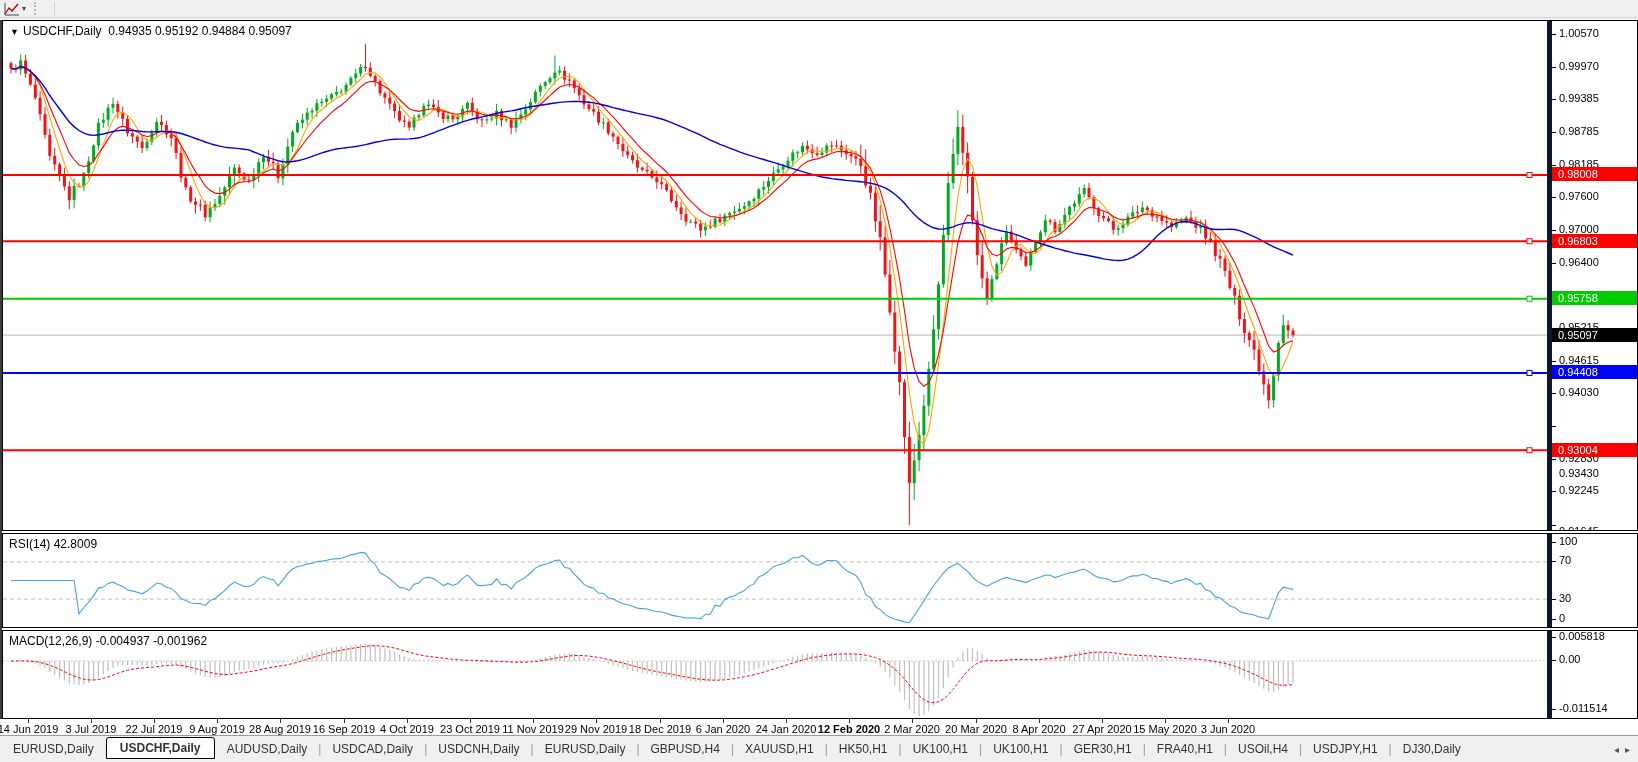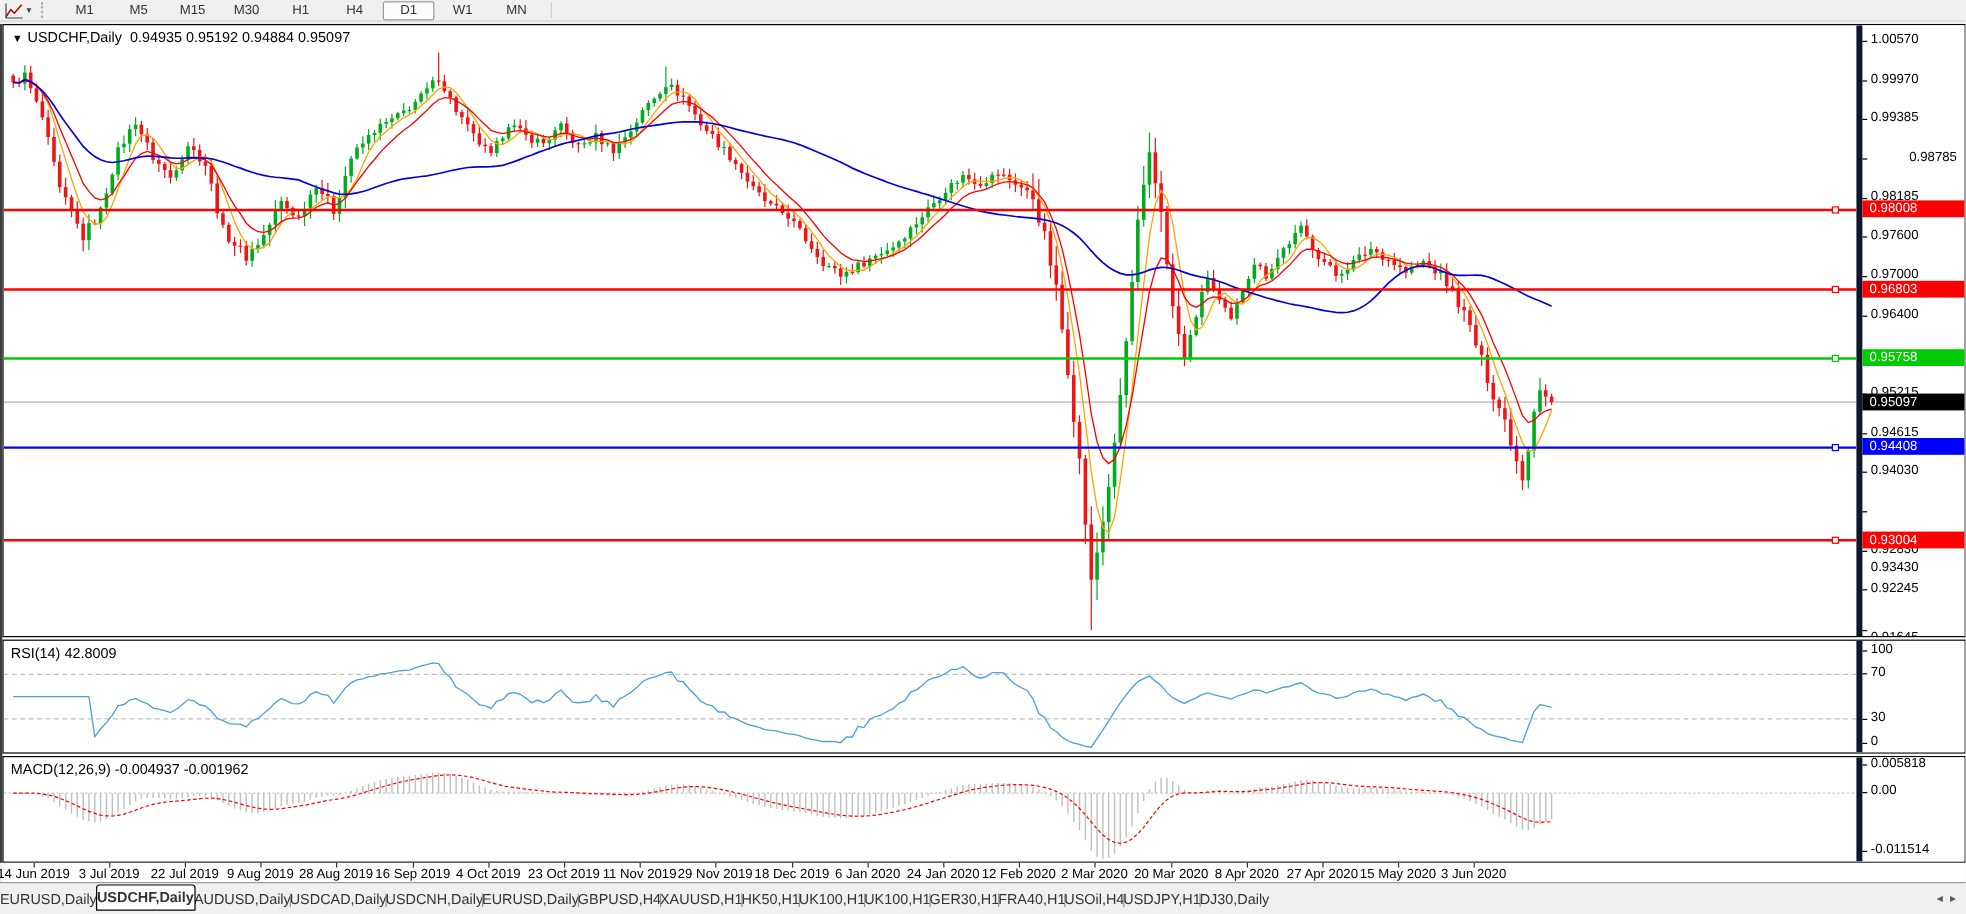--- a/index.html
+++ b/index.html
@@ -25,50 +25,39 @@
   .chart-title{position:absolute;left:7px;top:3px;font-size:12px;color:#000;white-space:nowrap;}
   .chart-title .arr{font-size:9px;margin-right:4px;}
   .ind-label{position:absolute;left:6px;top:3px;font-size:12px;color:#000;white-space:nowrap;}
   
   .time-strip{position:relative;height:18px;background:#fff;width:1636px;margin-left:2px;}
   .dlab{position:absolute;top:4px;transform:translateX(-50%);font-size:11px;color:#000;white-space:nowrap;}
   .dtick{position:absolute;top:0;width:1px;height:4px;background:#333;}
   
   .tab-bar{position:absolute;left:0;right:0;bottom:0;height:26px;background:#f0f0f0;border-top:1px solid #9c9c9c;
     display:flex;align-items:center;font-size:12px;color:#333;}
-  .tab{padding:3px 0;white-space:nowrap;cursor:default;}
+  .tab{padding:3px 13px;white-space:nowrap;cursor:default;}
   .tab.active{background:#fff;border:1px solid #000;border-radius:3px 3px 0 0;font-weight:bold;position:relative;top:-1px;}
   .tab-sep{color:#999;margin:0 -2px;}
   .tab-arrows{margin-left:auto;padding-right:8px;color:#555;font-size:10px;display:flex;gap:6px;}
 </style>
 </head>
 <body>
 
 <div class="toolbar">
   <div class="tool-group">
     <span class="tool-ic">
       <svg width="16" height="14" viewBox="0 0 16 14">
         <path d="M1 12 L5 6 L8 9 L14 2" stroke="#b00000" fill="none" stroke-width="1.3"></path>
         <path d="M1 1 L1 13 L15 13" stroke="#444" fill="none"></path>
       </svg>
     </span>
     <span class="caret">▾</span>
   </div>
   <span class="grip"></span>
-  <div id="tf-group" style="display:flex;align-items:center;">
-      <div class="tf-btn">M1</div>
-      <div class="tf-btn">M5</div>
-      <div class="tf-btn">M15</div>
-      <div class="tf-btn">M30</div>
-      <div class="tf-btn">H1</div>
-      <div class="tf-btn">H4</div>
-      <div class="tf-btn active">D1</div>
-      <div class="tf-btn">W1</div>
-      <div class="tf-btn">MN</div>
-    </div>
   <span class="tb-sep"></span>
 </div>
 
 <div class="chart-window">
 
   <div class="panel" id="main-panel" style="height:509px;">
     <svg id="main-plot" width="1544" height="509">
         <line x1="0" y1="314.0916526610646" x2="1544" y2="314.0916526610646" stroke="#B4B4B4" stroke-width="1"></line>
         <g>
           <line x1="8.0" y1="40.5" x2="8.0" y2="52.3" stroke="#F01414" stroke-width="1"></line>
@@ -627,21 +616,21 @@
         </g>
       </svg>
     <div class="axis" id="main-axis">
         <div class="ytick" style="top: 13px;"></div>
         <div class="ylab" style="top: 6px;">1.00570</div>
         <div class="ytick" style="top: 46px;"></div>
         <div class="ylab" style="top: 39px;">0.99970</div>
         <div class="ytick" style="top: 78px;"></div>
         <div class="ylab" style="top: 71px;">0.99385</div>
         <div class="ytick" style="top: 111px;"></div>
-        <div class="ylab" style="top: 104px; margin-left: 32px;">0.98785</div>
+        <div class="ylab" style="top: 104px;">0.98785</div>
         <div class="ytick" style="top: 144px;"></div>
         <div class="ylab" style="top: 137px;">0.98185</div>
         <div class="ytick" style="top: 176px;"></div>
         <div class="ylab" style="top: 169px;">0.97600</div>
         <div class="ytick" style="top: 209px;"></div>
         <div class="ylab" style="top: 202px;">0.97000</div>
         <div class="ytick" style="top: 242px;"></div>
         <div class="ylab" style="top: 235px;">0.96400</div>
         <div class="ytick" style="top: 307px;"></div>
         <div class="ylab" style="top: 300px;">0.95215</div>
@@ -994,21 +983,21 @@
     <div class="dlab" style="left: 531px;">11 Nov 2019</div>
     <div class="dtick" style="left: 594px;"></div>
     <div class="dlab" style="left: 594px;">29 Nov 2019</div>
     <div class="dtick" style="left: 658px;"></div>
     <div class="dlab" style="left: 658px;">18 Dec 2019</div>
     <div class="dtick" style="left: 721px;"></div>
     <div class="dlab" style="left: 721px;">6 Jan 2020</div>
     <div class="dtick" style="left: 784px;"></div>
     <div class="dlab" style="left: 784px;">24 Jan 2020</div>
     <div class="dtick" style="left: 847px;"></div>
-    <div class="dlab" style="left: 847px;">12 Feb 2020</div>
+    <div class="dlab" style="left: 847px; font-weight: bold;">12 Feb 2020</div>
     <div class="dtick" style="left: 910px;"></div>
     <div class="dlab" style="left: 910px;">2 Mar 2020</div>
     <div class="dtick" style="left: 974px;"></div>
     <div class="dlab" style="left: 974px;">20 Mar 2020</div>
     <div class="dtick" style="left: 1037px;"></div>
     <div class="dlab" style="left: 1037px;">8 Apr 2020</div>
     <div class="dtick" style="left: 1100px;"></div>
     <div class="dlab" style="left: 1100px;">27 Apr 2020</div>
     <div class="dtick" style="left: 1163px;"></div>
     <div class="dlab" style="left: 1163px;">15 May 2020</div>

